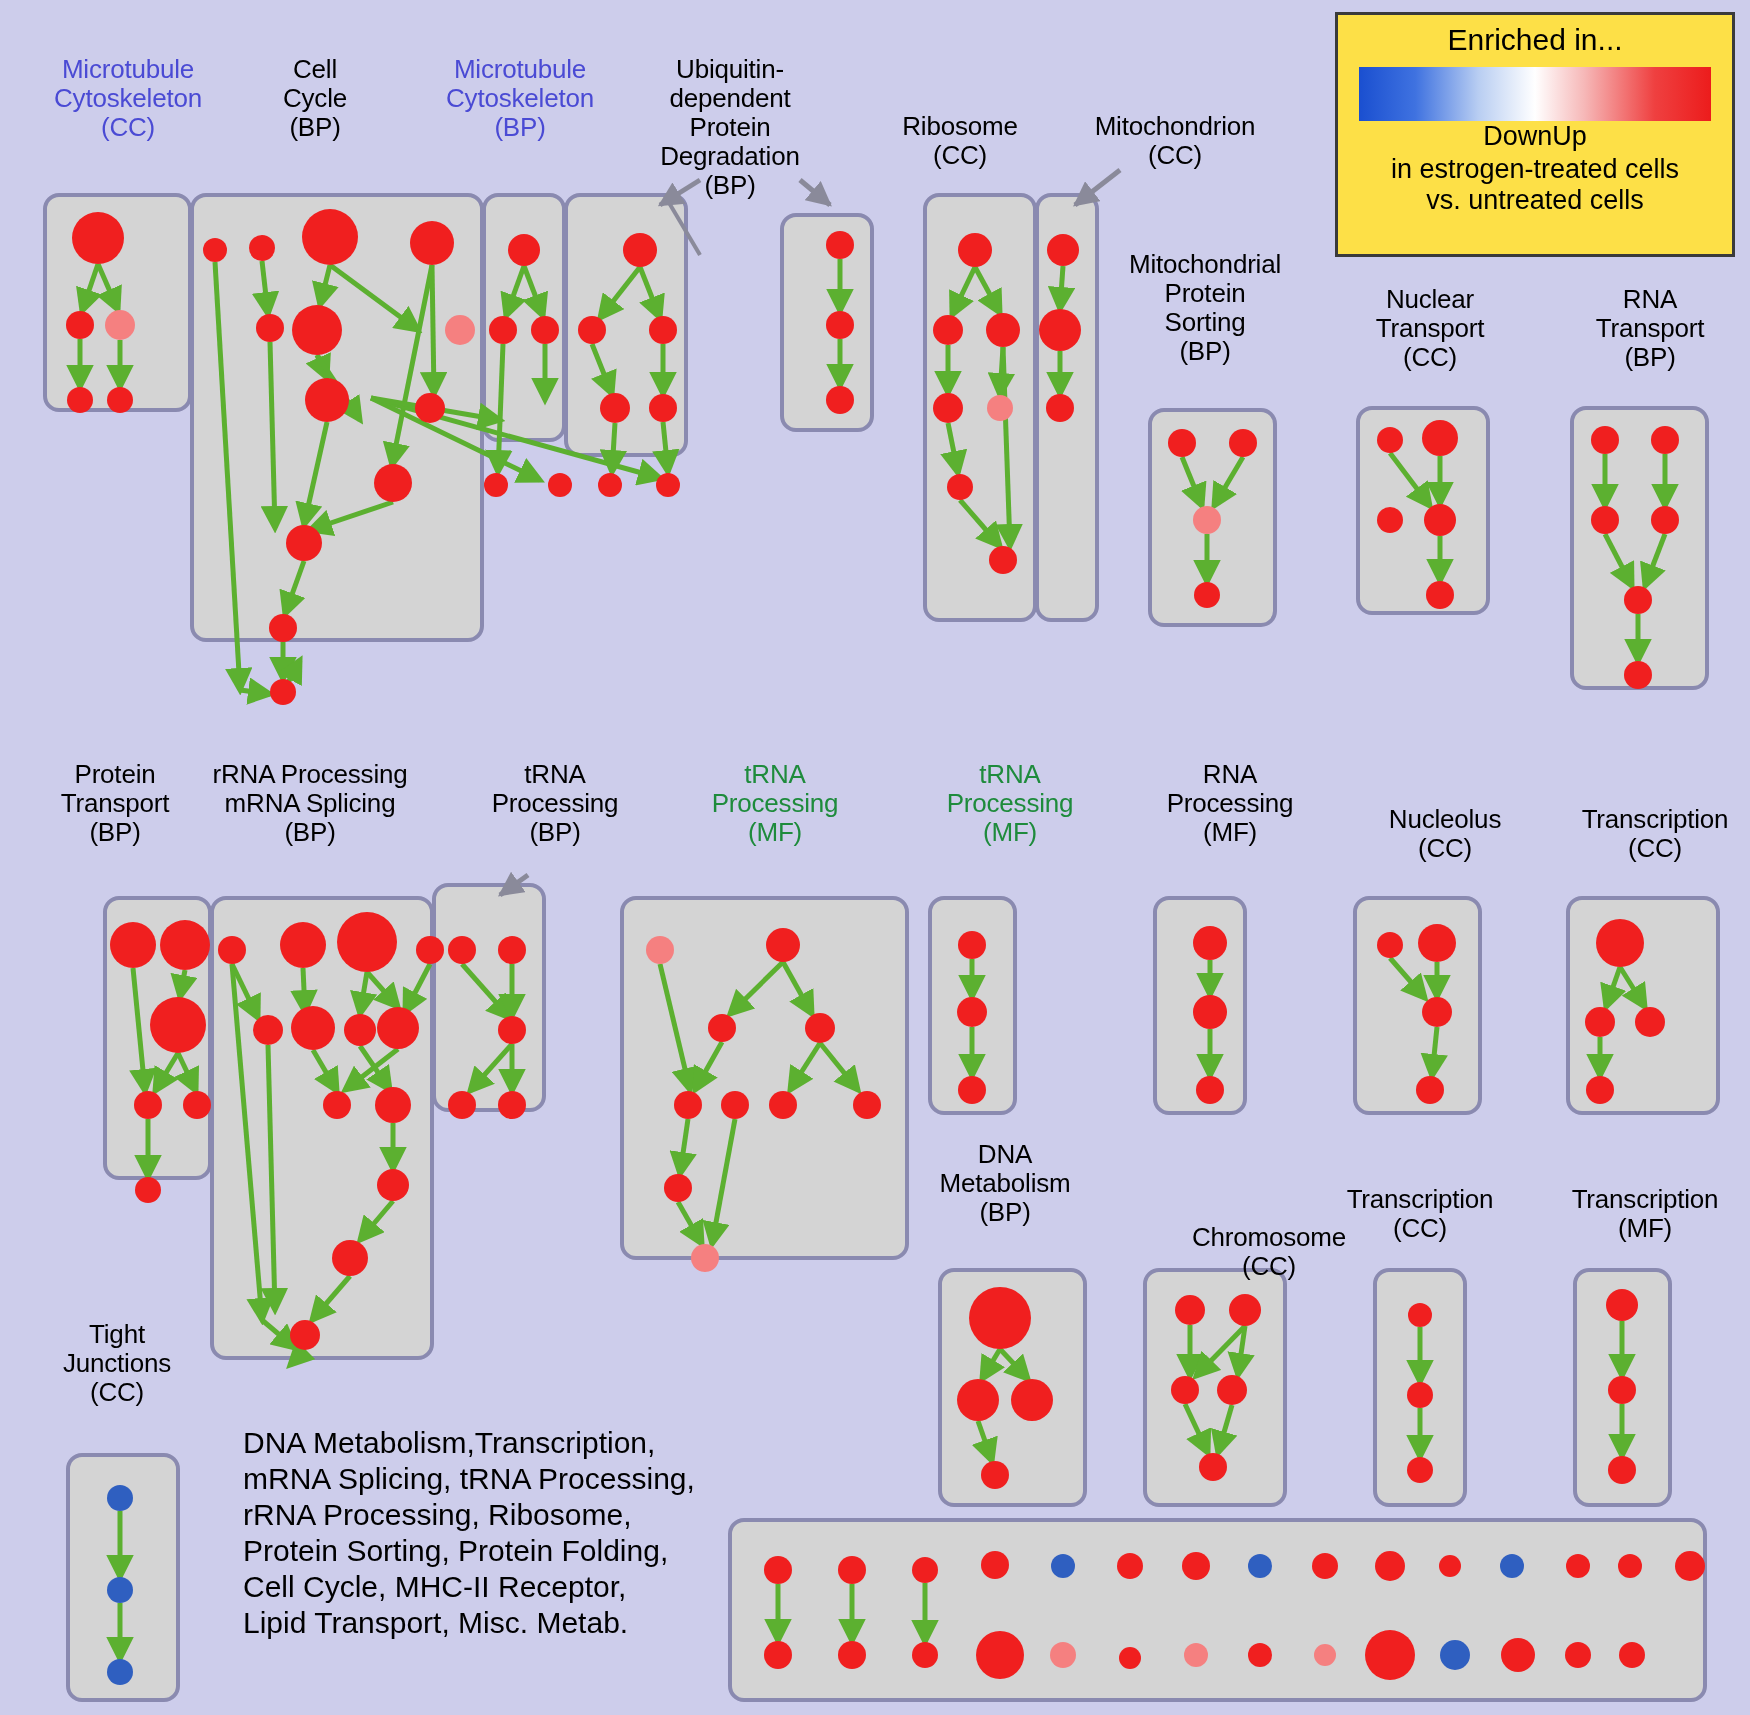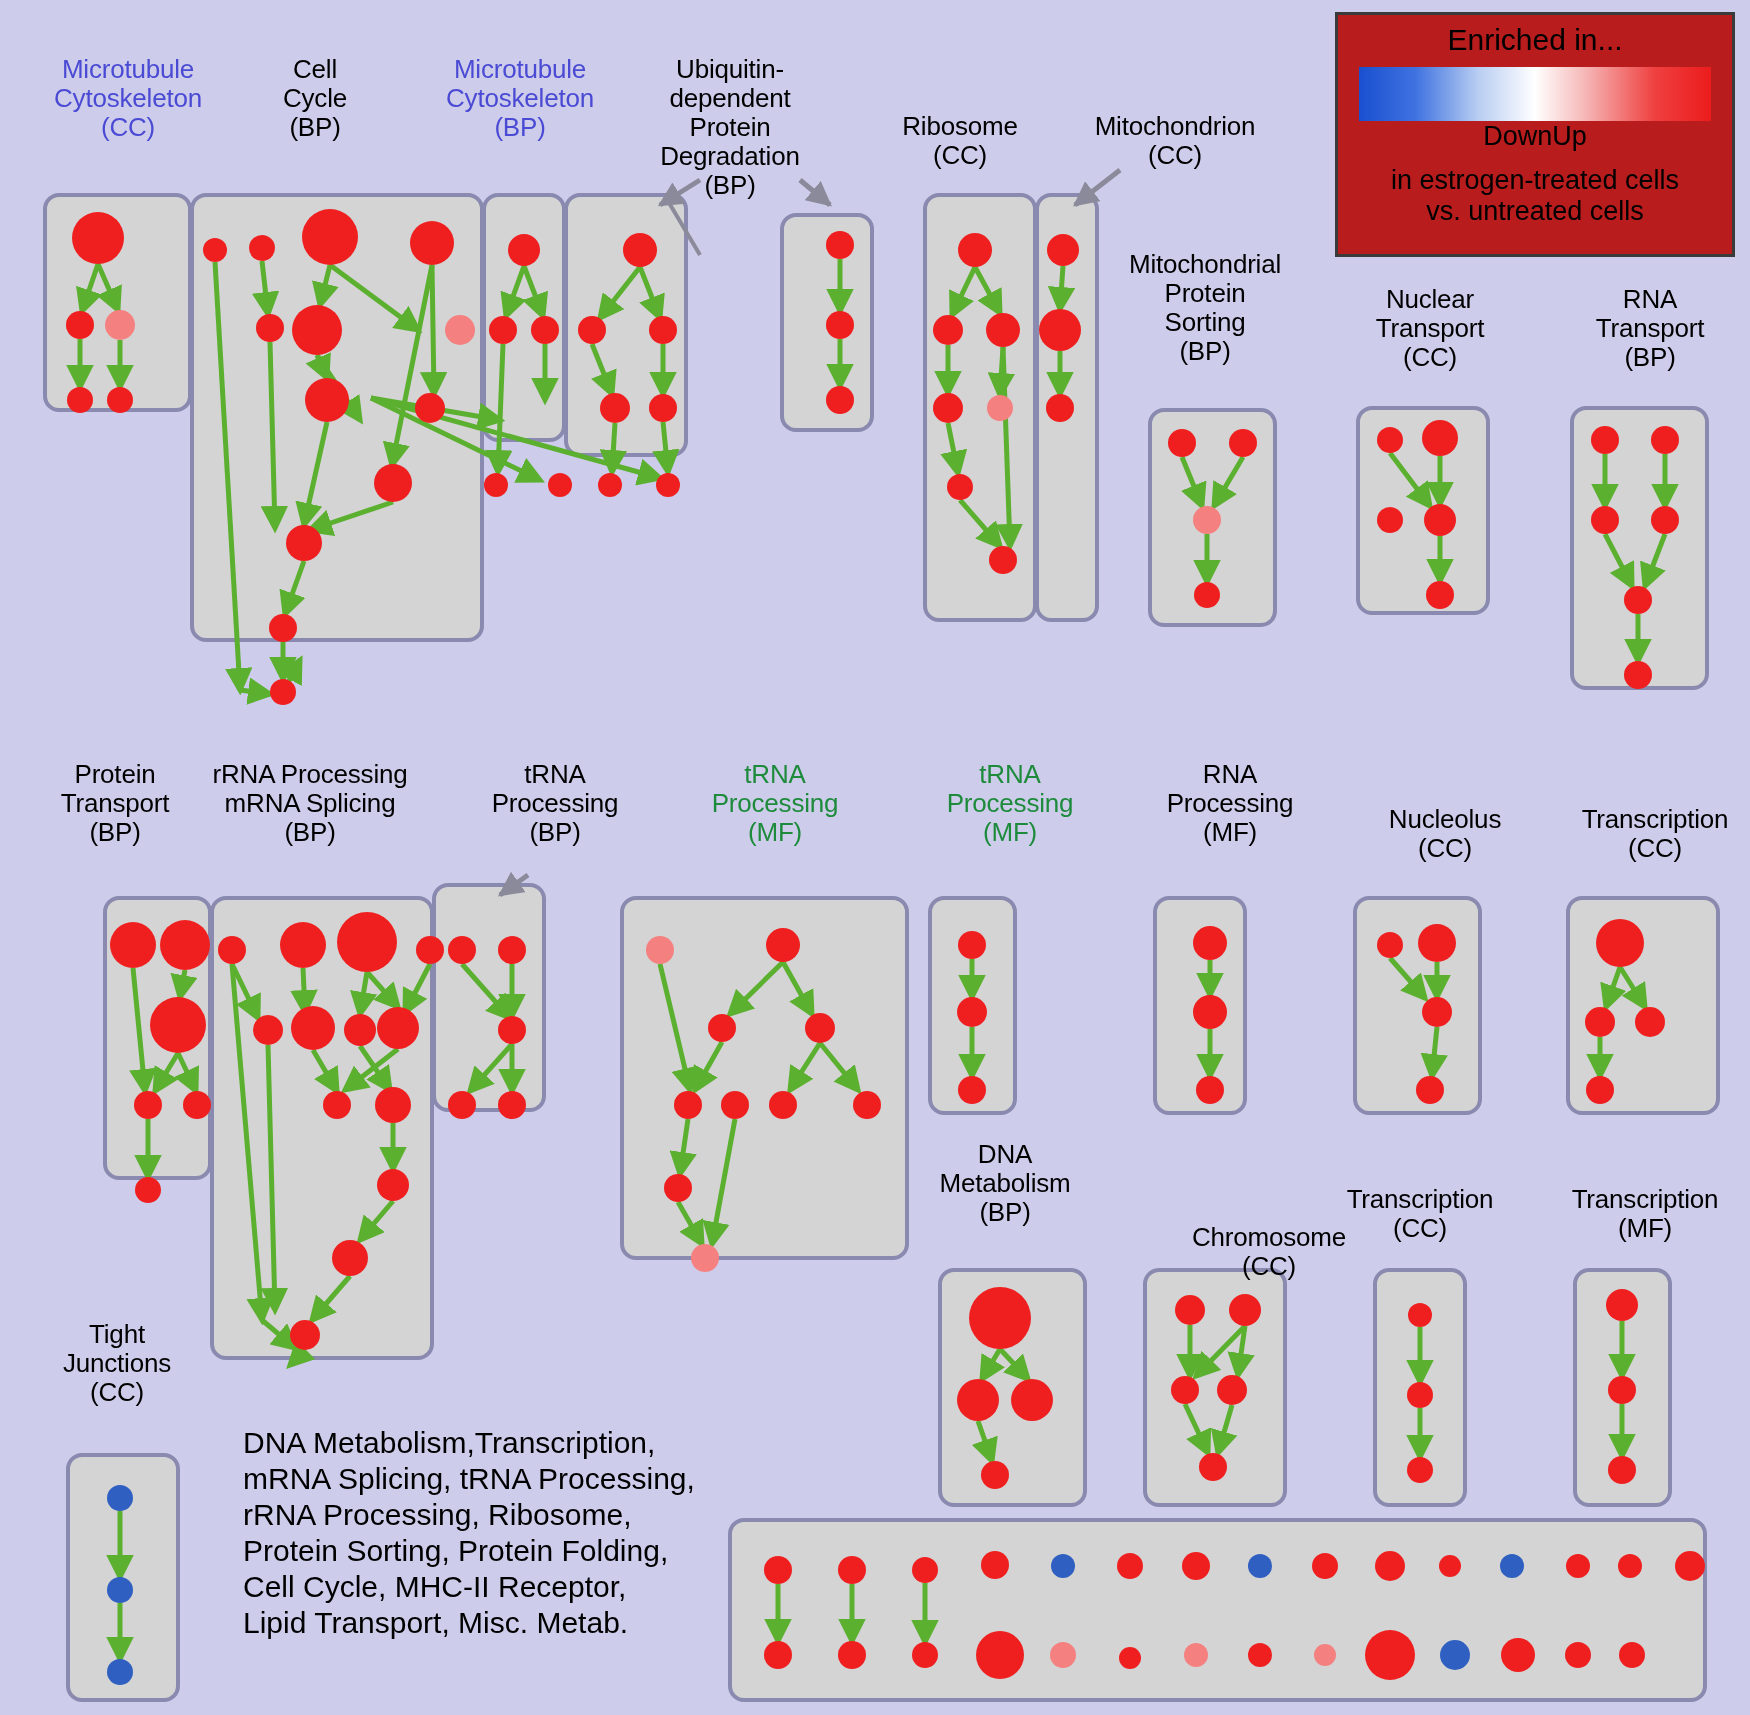--- a/index.html
+++ b/index.html
@@ -27,21 +27,21 @@
     color: #000000;
     font-size: 26px;
     line-height: 1.12;
     white-space: pre-line;
     letter-spacing: -0.2px;
   }
   .lbl-blue { color: #4a4ad4; }
   .lbl-green { color: #1e8b3c; }
   .legend-box {
     position: absolute;
-    background: #b91c1c;
+    background: #fde047;
     border: 3px solid #3a3a3a;
     box-sizing: border-box;
   }
   .legend-title {
     text-align: center;
     font-size: 30px;
     color: #000;
     margin-top: 8px;
   }
   .legend-bar {
@@ -54,21 +54,21 @@
     display: flex;
     justify-content: center;
     width: 400px;
     margin: 0 auto 0 auto;
     font-size: 27px;
   }
   .legend-sub {
     text-align: center;
     font-size: 27px;
     line-height: 1.14;
-    margin-top: 13px;
+    margin-top: 2px;
     white-space: pre-line;
   }
   .textblock {
     position: absolute;
     font-size: 30px;
     line-height: 1.2;
     color: #000000;
     white-space: pre-line;
   }
 </style>

